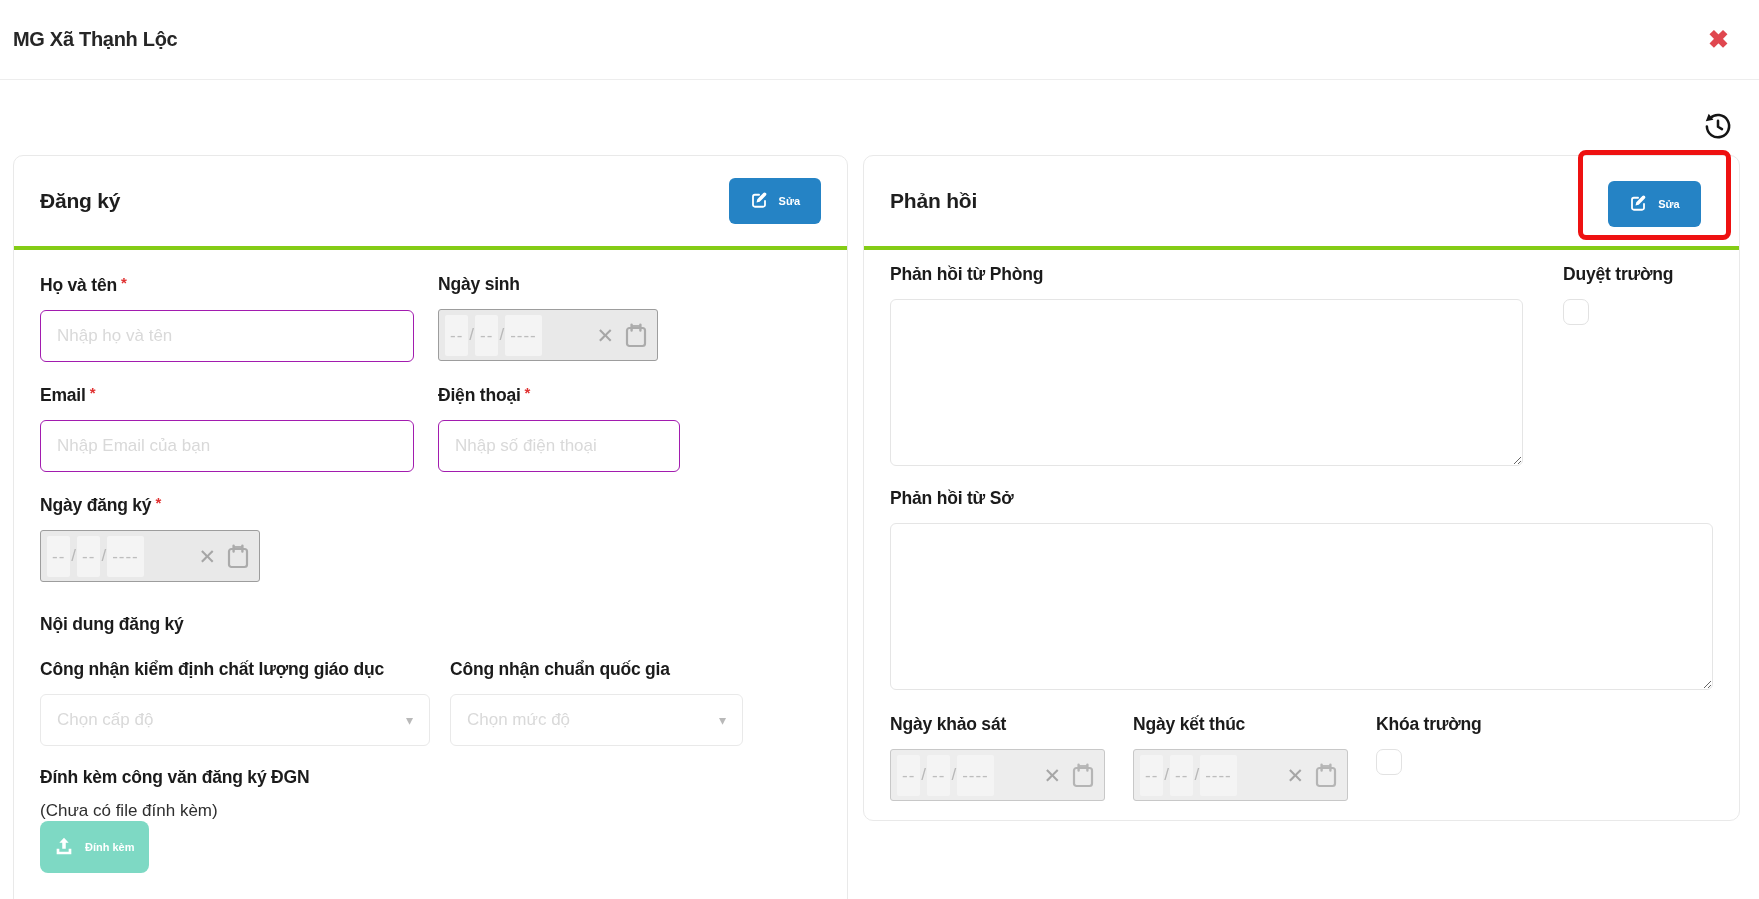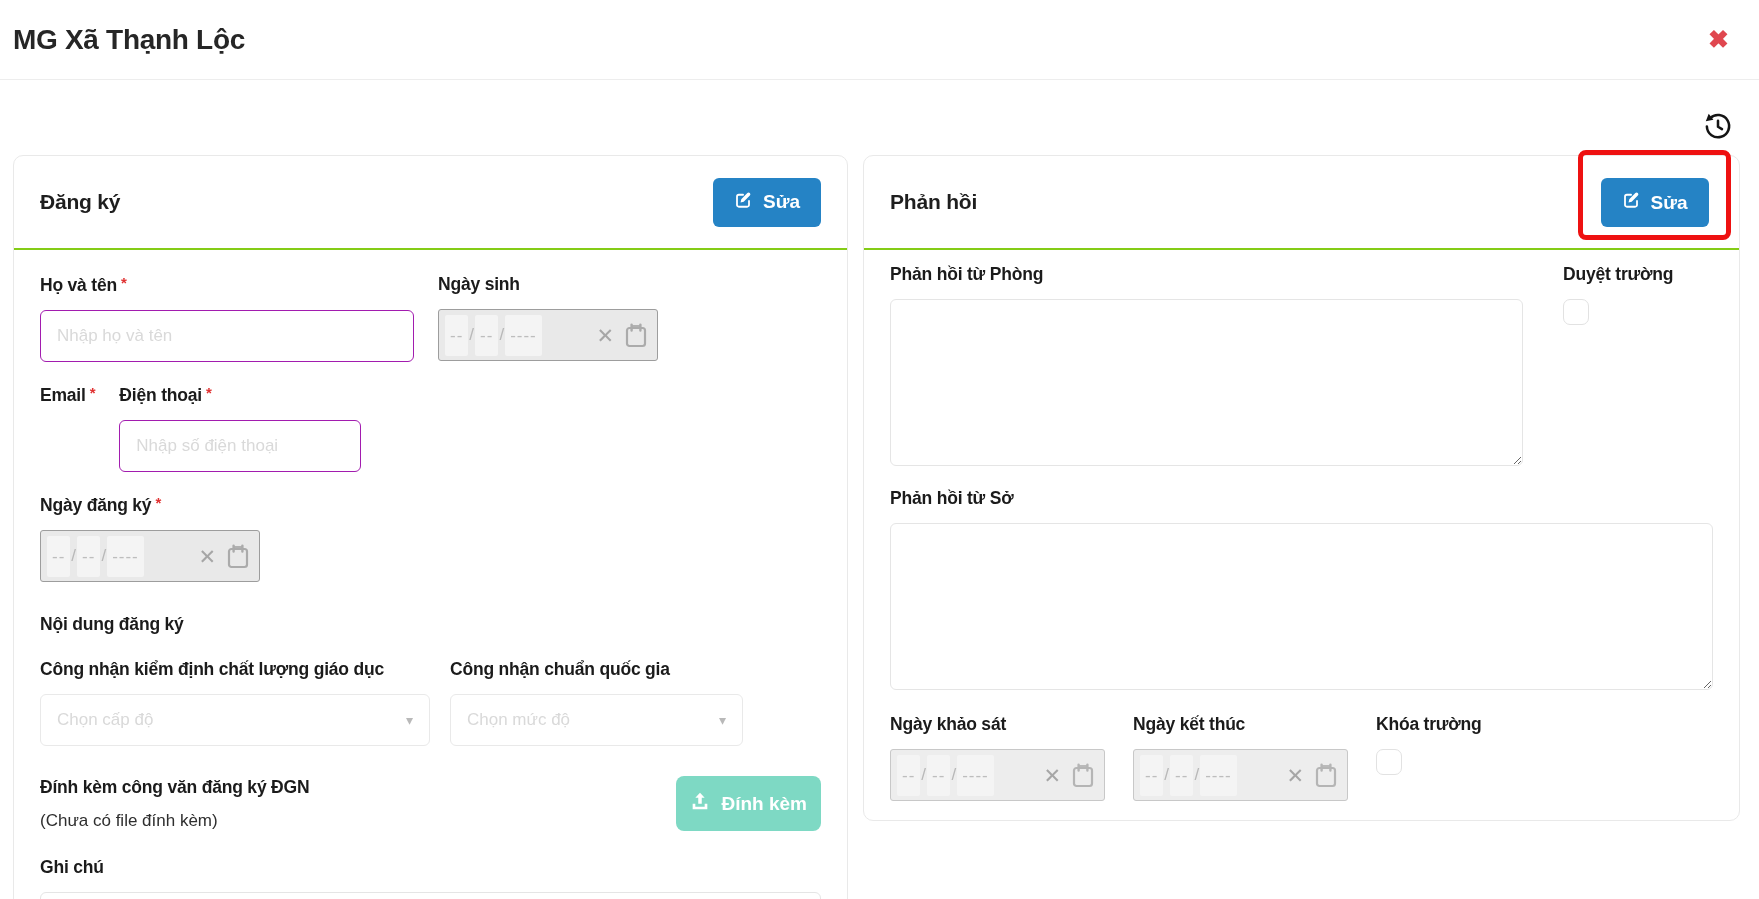--- a/index.html
+++ b/index.html
@@ -7,34 +7,34 @@
     --teal:#7ed9c4;
     --highlight:#ee1111;
     --close:#e0474f;
   }
   *{box-sizing:border-box;margin:0;padding:0;}
   html,body{width:1759px;height:899px;overflow:hidden;background:#fff;
     font-family:"Liberation Sans",sans-serif;color:#212121;}
   
   .modal-header{height:80px;border-bottom:1px solid #ededed;display:flex;
     align-items:center;justify-content:space-between;padding:0 30px 0 13px;}
-  .modal-title{font-size:28px;font-weight:bold;color:#262626;letter-spacing:-.3px;}
+  .modal-title{font-size:20px;font-weight:bold;color:#262626;letter-spacing:-.3px;}
   .close-x{font-size:25px;font-weight:bold;color:var(--close);cursor:pointer;line-height:1;}
   
   .history-row{position:absolute;top:112px;right:26px;}
   
   .main{position:absolute;top:155px;left:13px;display:flex;gap:15px;align-items:flex-start;}
   .card{background:#fff;border:1px solid #e9e9e9;border-radius:10px;}
   .card-left{width:835px;height:900px;}
   .card-right{width:877px;height:666px;}
   .card-header{height:94px;display:flex;align-items:center;justify-content:space-between;
-    padding:0 26px;border-bottom:2px solid #84cc16;position:relative;}
+    padding:0 26px;border-bottom:4px solid #84cc16;position:relative;}
   .card-title{font-size:21px;font-weight:bold;color:#1e1e1e;letter-spacing:-.2px;}
   .btn{display:inline-flex;align-items:center;gap:11px;border:none;border-radius:6px;
-    color:#fff;font-weight:bold;font-size:19px;font-family:inherit;cursor:pointer;}
+    color:#fff;font-weight:bold;font-size:11px;font-family:inherit;cursor:pointer;}
   .btn-primary{background:var(--primary);padding:13px 21px;}
   .btn-teal{background:var(--teal);padding:15px 14px;border-radius:8px;}
   
   .red-rect{position:absolute;top:-6px;right:8px;width:153px;height:90px;
     border:5px solid var(--highlight);border-radius:8px;display:flex;
     align-items:flex-end;justify-content:center;padding-bottom:8px;}
   
   .card-body{padding:2px 26px 24px 26px;}
   .frow{display:flex;gap:24px;margin-top:22px;}
   .flabel{display:block;font-size:17.5px;font-weight:bold;color:#1b1b1b;
@@ -57,21 +57,21 @@
   .cal-btn{display:inline-flex;cursor:pointer;}
   
   .selectbox{height:52px;border:1px solid #e9e9e9;border-radius:6px;display:flex;
     align-items:center;justify-content:space-between;padding:0 16px;font-size:17px;
     color:#d9d9d9;cursor:pointer;background:#fff;}
   .w-sel1{width:390px;}
   .w-sel2{width:293px;}
   .caret{color:#b9b9b9;font-size:14px;}
   .section-heading{font-size:17.5px;font-weight:bold;color:#1b1b1b;margin-top:32px;letter-spacing:-.2px;}
   
-  .attach-row{display:flex;justify-content:space-between;align-items:center;margin-top:30px;}
+  .attach-row{display:flex;justify-content:space-between;align-items:flex-start;margin-top:21px;flex-direction:column;}
   .attach-empty{font-size:17px;color:#2e2e2e;margin-top:13px;}
   
   .note-label{margin-top:26px;}
   .ta{display:block;width:100%;border:1px solid #e5e5e5;border-radius:6px;
     font-family:inherit;font-size:17px;color:#333;padding:10px 14px;outline:none;resize:both;}
   .ta-note{height:80px;}
   
   .fb-row1{display:flex;gap:40px;margin-top:12px;}
   .fb-col-main{flex:1;}
   .fb-col-side{width:150px;}
@@ -140,20 +140,21 @@
                 <path d="M7.6 4h8.8" stroke="#ababab" stroke-width="1.8"></path>
               </svg>
             </span>
           </div>
         </div>
       </div>
 
       <div class="frow">
         <div>
           <label class="flabel"><span>Email</span><span class="req">*</span></label>
+          <input class="tinput w-name" placeholder="Nhập Email của bạn" style="">
         </div>
         <div>
           <label class="flabel"><span>Điện thoại</span><span class="req">*</span></label>
           <input class="tinput w-phone" placeholder="Nhập số điện thoại" style="">
         </div>
       </div>
 
       <div class="frow">
         <div>
           <label class="flabel"><span>Ngày đăng ký</span><span class="req">*</span></label>

